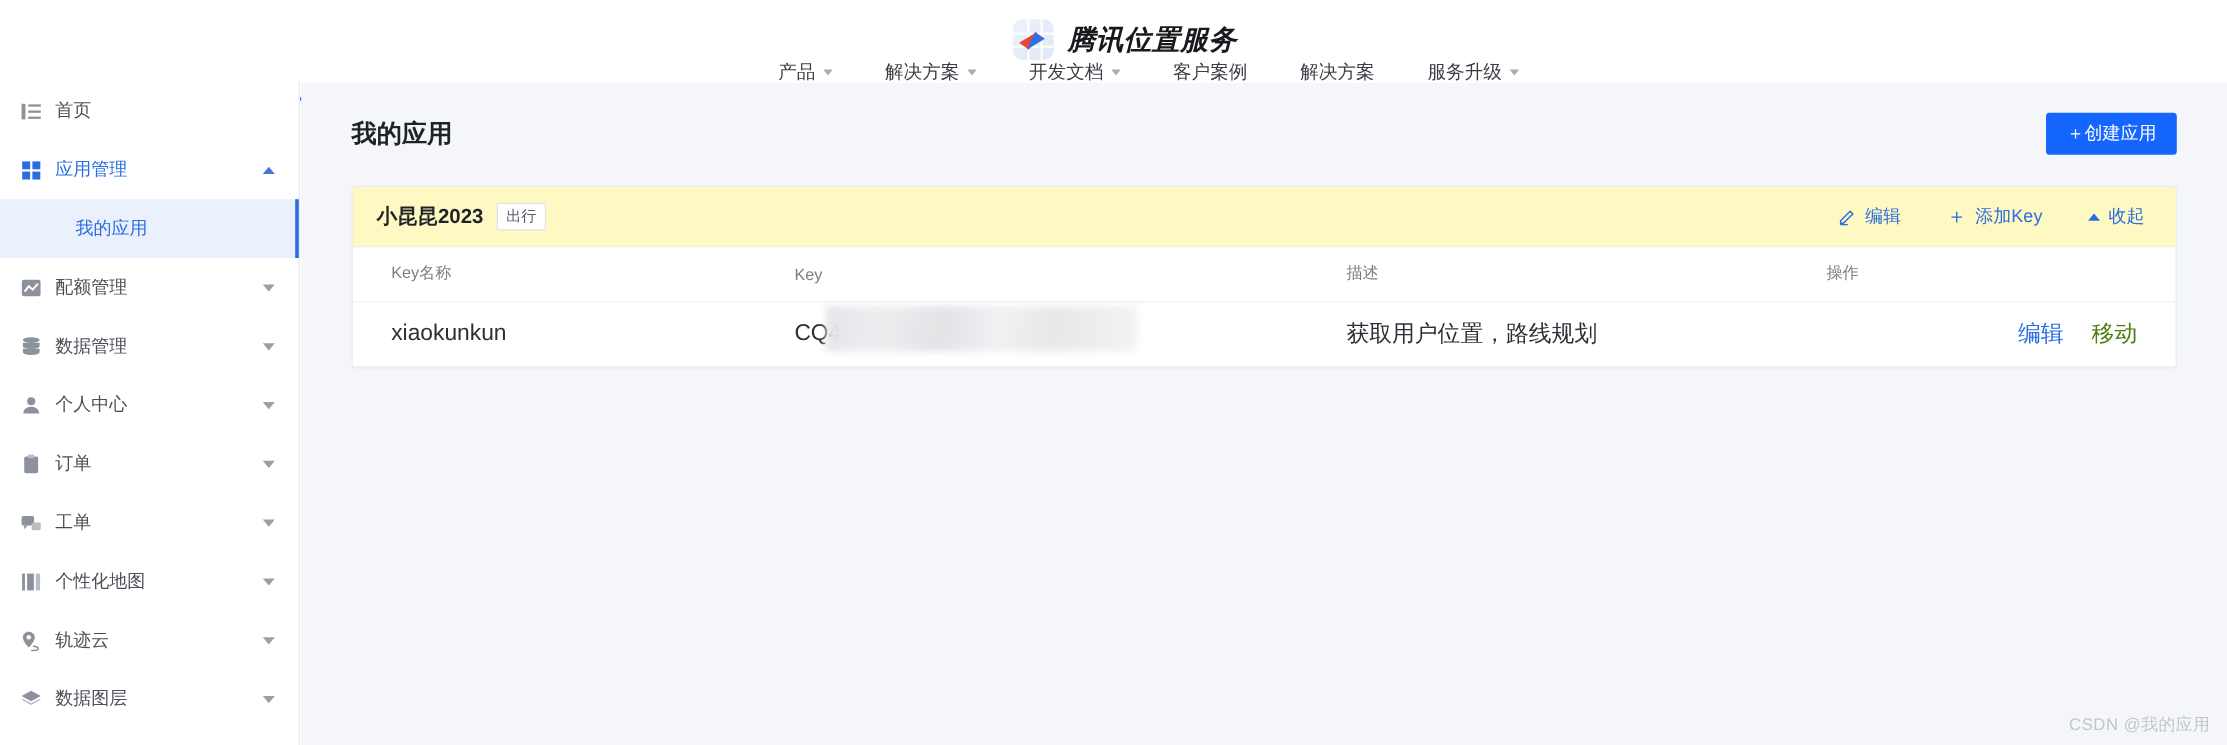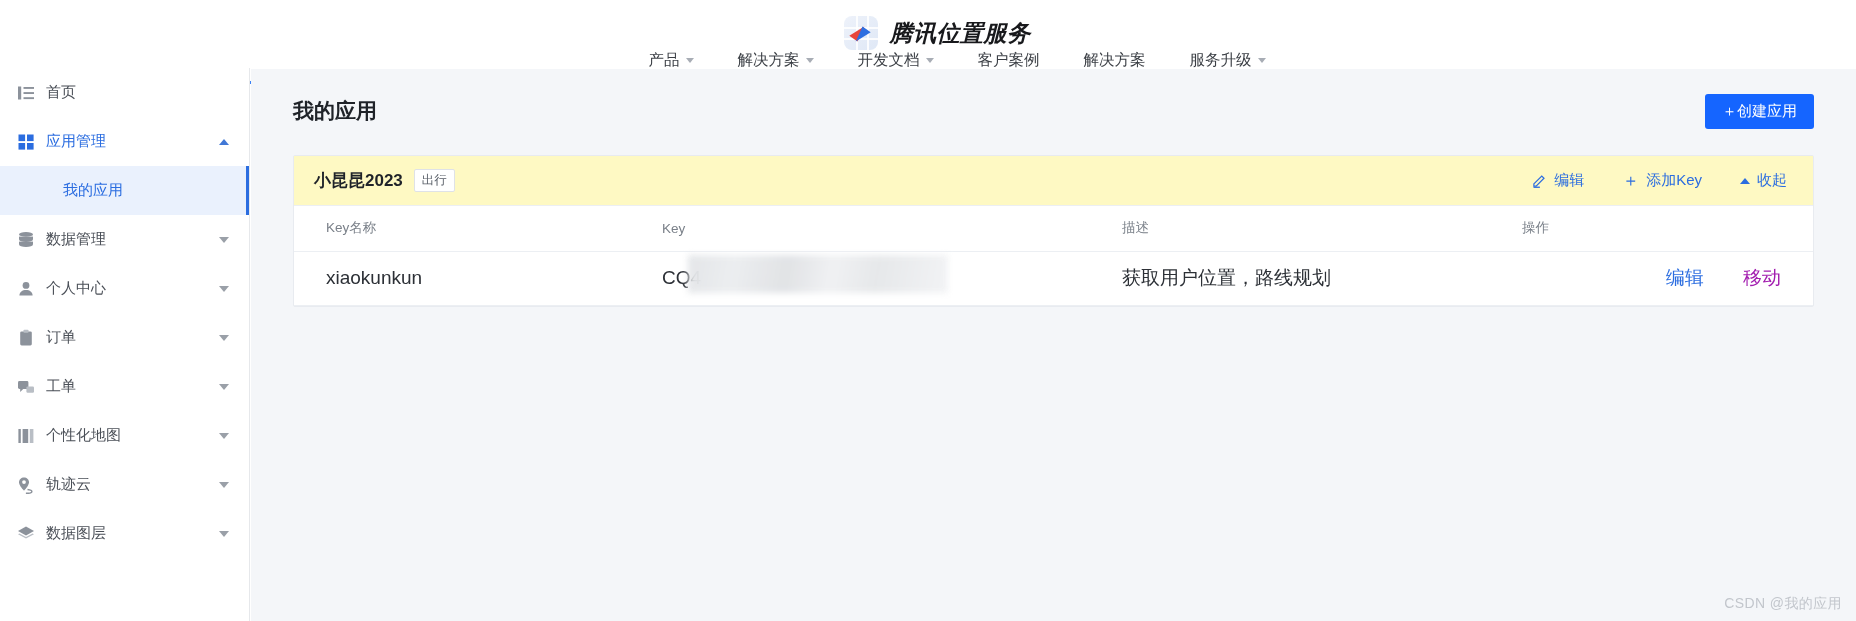--- a/index.html
+++ b/index.html
@@ -207,21 +207,21 @@
   .col-op   { text-align: right; padding-right: 32px !important; }
   th.col-op { text-align: right; }
   .key-cell { position: relative; white-space: nowrap; }
   .key-redacted {
     position: absolute; left: 26px; top: -12px;
     width: 260px; height: 38px;
     background: linear-gradient(100deg,#e3e5e8 0%,#eceef0 18%,#e0e2e5 38%,#f0f1f3 55%,#e6e8ea 72%,#f2f3f5 100%);
     filter: blur(3px); opacity: .96;
   }
   .op-link { color: #2b6de0; cursor: pointer; }
-  .op-link.disabled { color: #a21caf; cursor: default; margin-left: 34px; }
+  .op-link.disabled { color: #4d7c0f; cursor: default; margin-left: 18px; }
   .watermark {
     position: absolute; right: 14px; bottom: 8px;
     font-size: 14px; color: #c2c6cc; letter-spacing: .4px;
     pointer-events: none;
   }
 </style>
 </head>
 <body>
 
 <div class="topbar">
@@ -315,20 +315,30 @@
       </svg>
     </span>
     <span class="slabel">应用管理</span>
     <span class="scaret up"></span>
   </div>
 
   <div class="side-sub">
     <span>我的应用</span>
   </div>
 
+  <div class="side-item">
+    <span class="sicon">
+      <svg viewBox="0 0 18 18" width="18" height="18">
+        <rect x="1.2" y="2.2" width="15.6" height="13.6" rx="1.6" fill="#8c929b"></rect>
+        <polyline points="3.5,12 7,7.6 10.2,10.4 14.6,5.4" fill="none" stroke="#ffffff" stroke-width="1.7"></polyline>
+      </svg>
+    </span>
+    <span class="slabel">配额管理</span>
+    <span class="scaret"></span>
+  </div>
 
   <div class="side-item">
     <span class="sicon">
       <svg viewBox="0 0 18 18" width="18" height="18">
         <ellipse cx="9" cy="3.4" rx="7" ry="2.4" fill="#8c929b"></ellipse>
         <rect x="2" y="5.6" width="14" height="2.6" fill="#8c929b"></rect>
         <ellipse cx="9" cy="8.6" rx="7" ry="2.3" fill="#8c929b"></ellipse>
         <rect x="2" y="10.6" width="14" height="2.6" fill="#8c929b"></rect>
         <ellipse cx="9" cy="13.6" rx="7" ry="2.3" fill="#8c929b"></ellipse>
       </svg>

